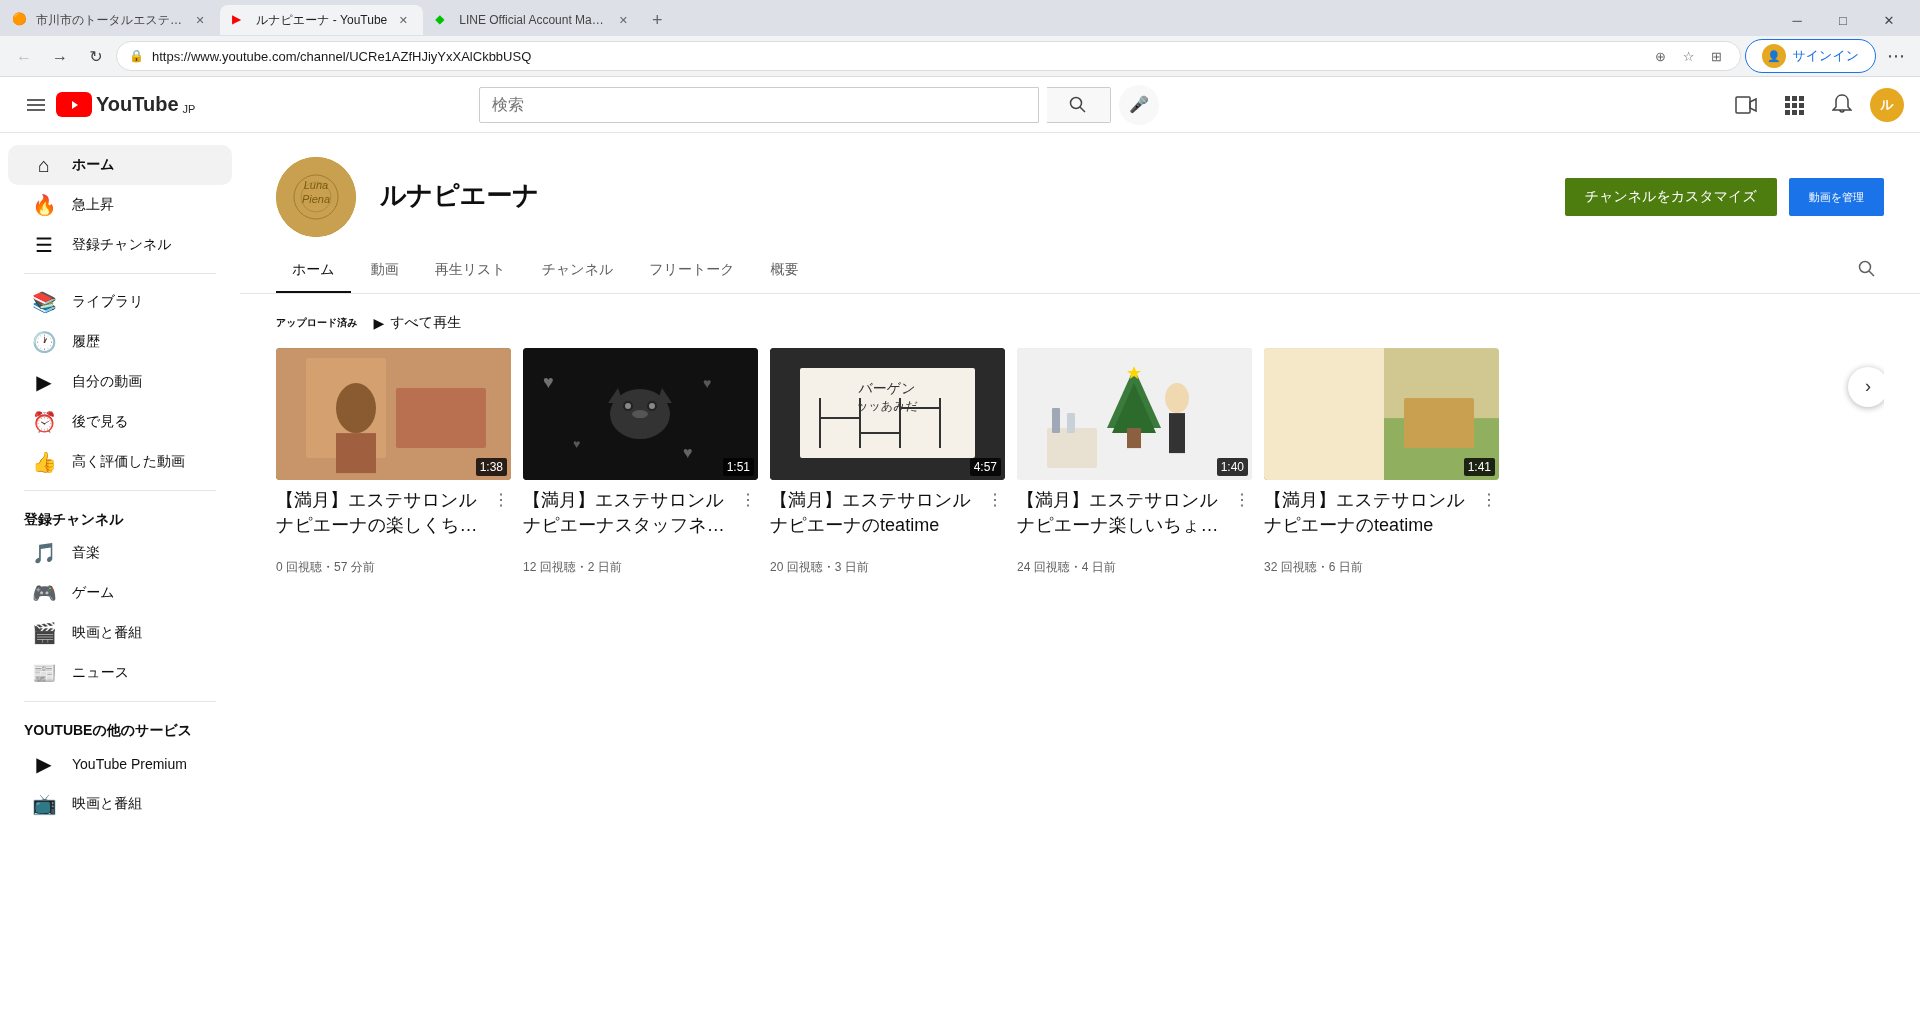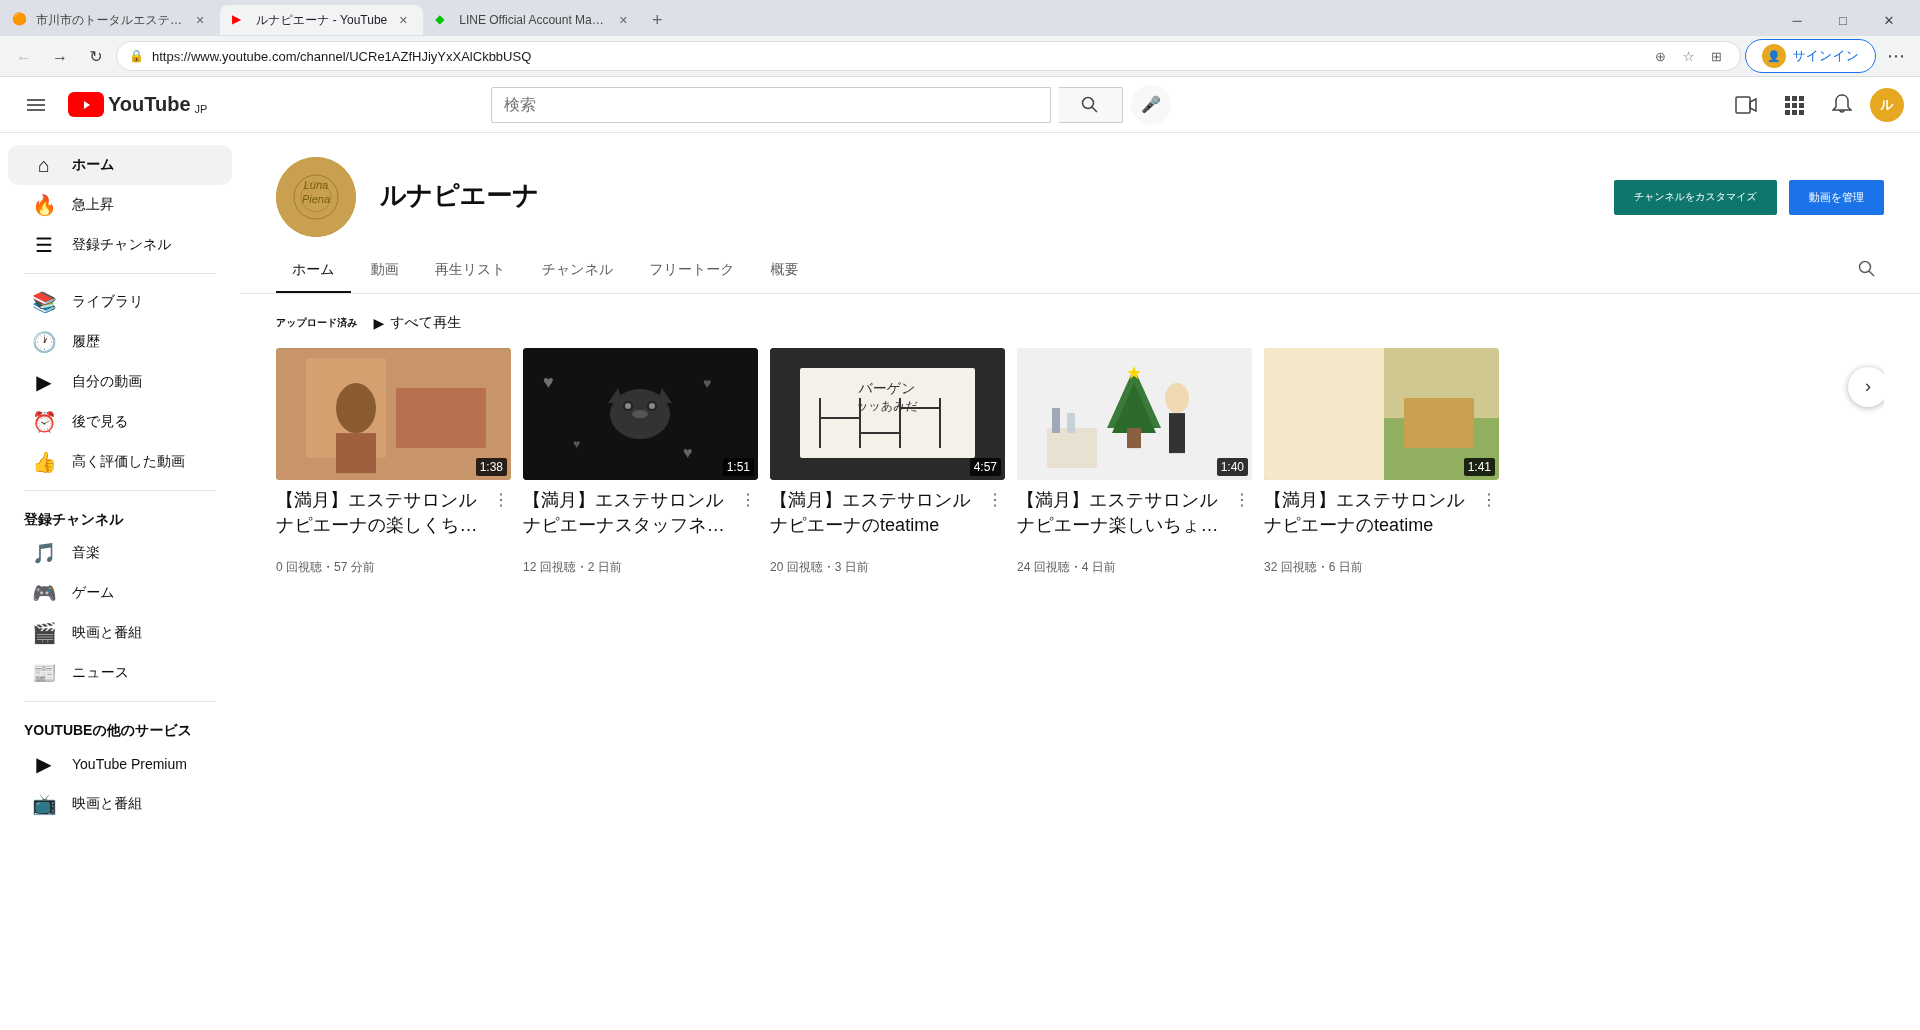--- a/index.html
+++ b/index.html
@@ -161,21 +161,21 @@
       flex-direction: column;
       height: calc(1030px - 76px);
       background: #fff;
     }
     .yt-header {
       display: flex;
       align-items: center;
       height: 56px;
       padding: 0 16px;
       border-bottom: 1px solid #e5e5e5;
-      gap: 12px;
+      gap: 0;
       position: sticky;
       top: 0;
       background: #fff;
       z-index: 100;
     }
     .yt-menu-btn {
       width: 40px; height: 40px;
       display: flex; align-items: center; justify-content: center;
       cursor: pointer; border-radius: 50%;
       font-size: 18px; color: #333;
@@ -346,26 +346,26 @@
     }
     .channel-sub {
       font-size: 14px;
       color: #606060;
     }
     .channel-buttons {
       display: flex;
       gap: 12px;
     }
     .btn-customize {
-      background: #0f766e;
+      background: #4d7c0f;
       color: #fff;
       border: none;
       border-radius: 2px;
       padding: 10px 20px;
-      font-size: 10px;
+      font-size: 14px;
       font-weight: 500;
       cursor: pointer;
     }
     .btn-manage {
       background: #1a73e8;
       color: #fff;
       border: none;
       border-radius: 2px;
       padding: 10px 20px;
       font-size: 11px;

